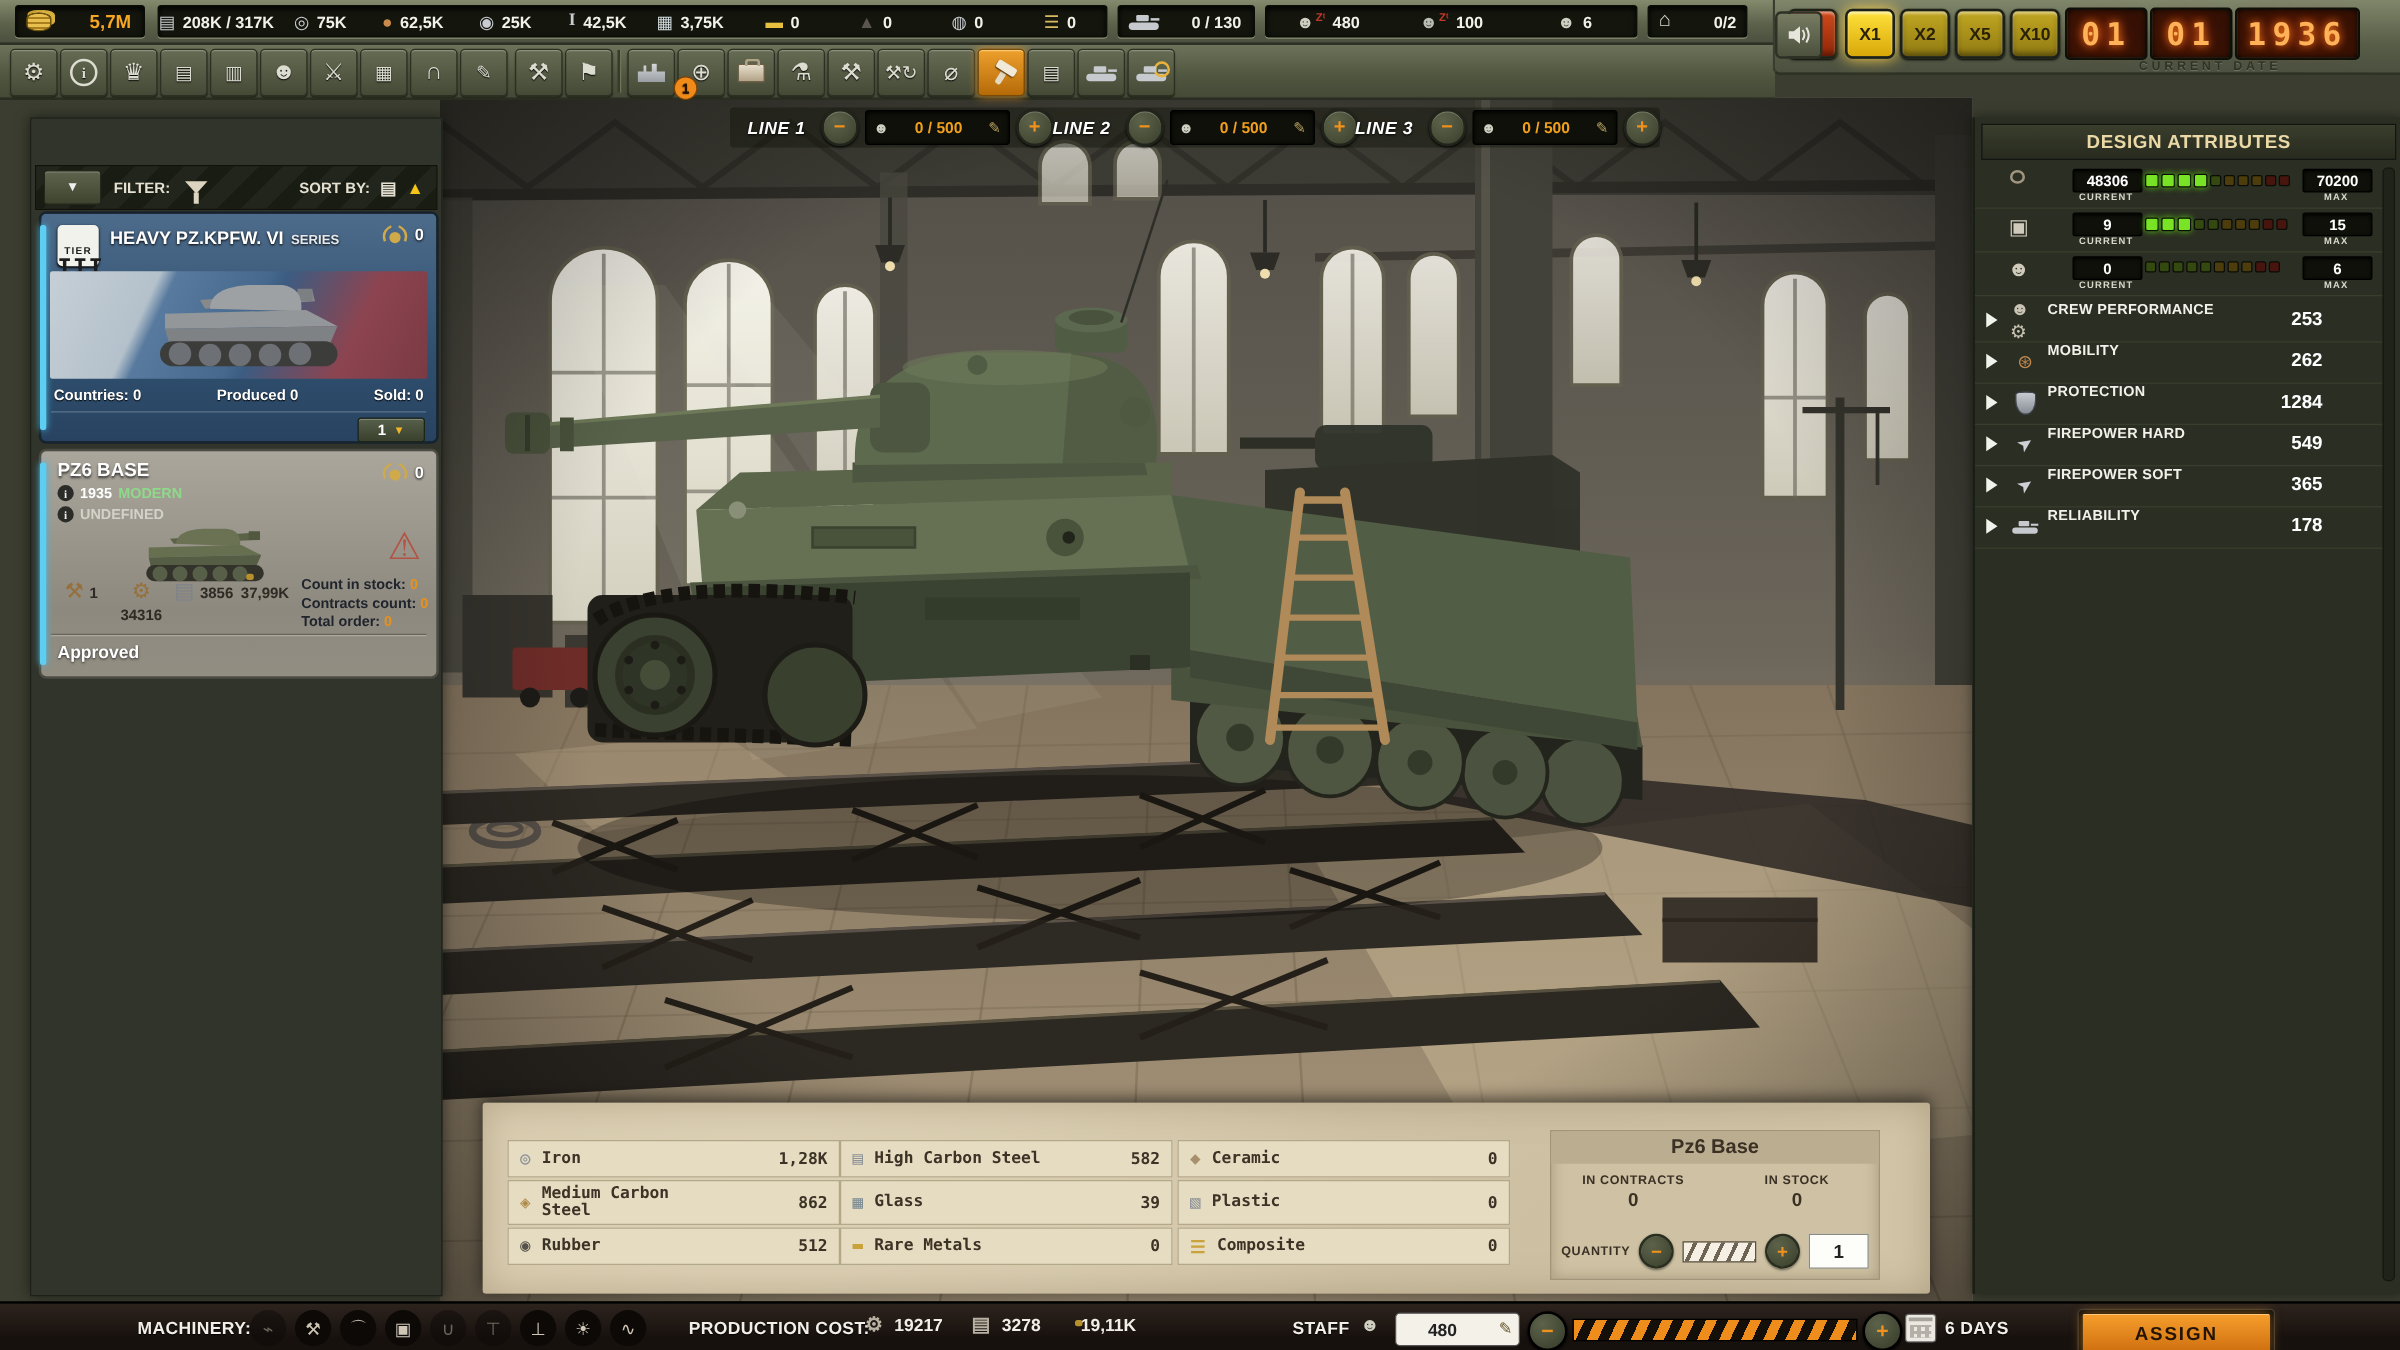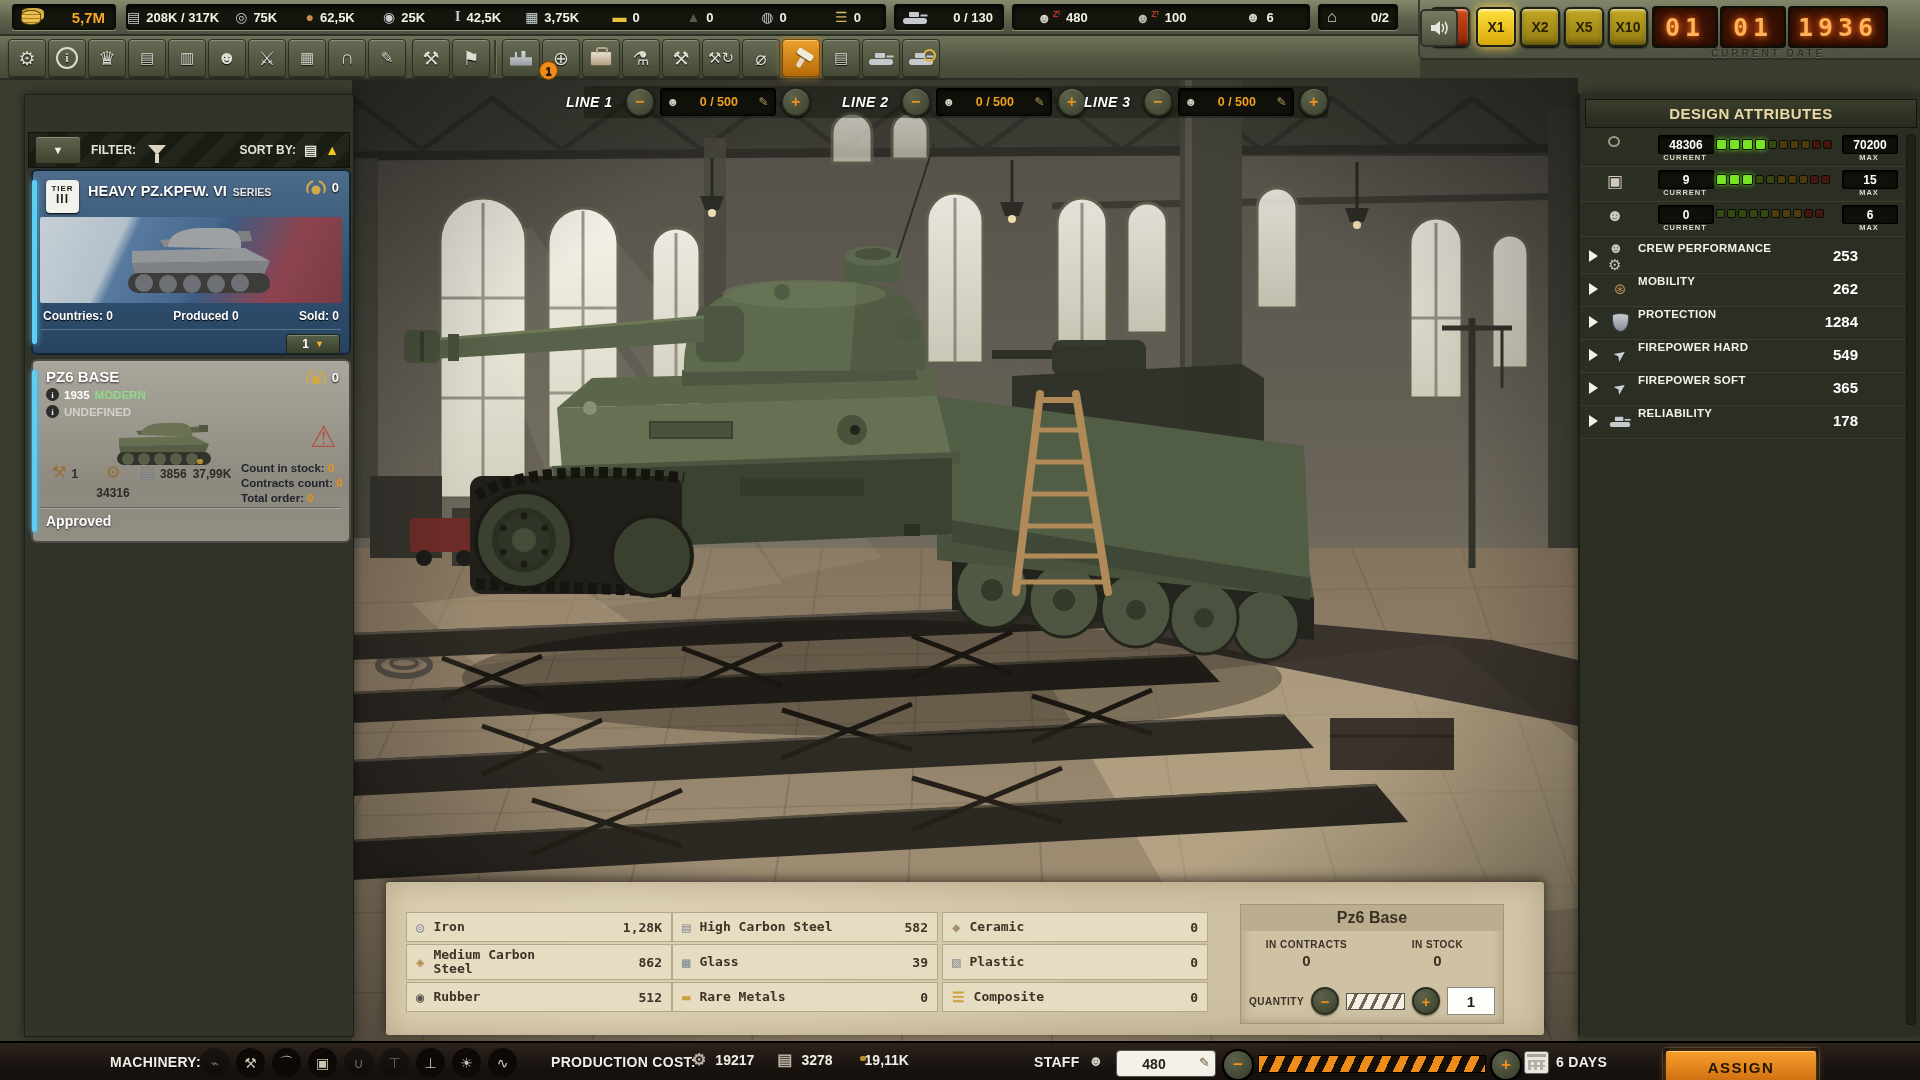--- a/index.html
+++ b/index.html
@@ -91,22 +91,22 @@
     background:linear-gradient(#5e644c,#3e432f);display:flex;align-items:center;justify-content:center;
     color:#eee;font-size:11px;cursor:pointer;box-shadow:inset 0 1px 0 rgba(255,255,255,.25);}
   .sort-tri{color:#f5c518;font-size:14px;margin:0 10px 0 8px;cursor:pointer;}
 
   .card{position:absolute;left:6px;width:316px;height:182px;border-radius:6px;cursor:pointer;}
   .card1{top:74px;background:linear-gradient(180deg,#4d6b8a,#30506f 60%,#284361);border:2px solid #17232f;}
   .card2{top:264px;height:180px;background:linear-gradient(180deg,#aaa69c,#8d897f 70%,#83807656);border:2px solid #4e4b44;background-color:#999588;}
   .selbar{position:absolute;left:-1px;top:9px;bottom:9px;width:5px;background:#5ecdf2;border-radius:2px;box-shadow:0 0 6px #4ab8e0;}
   .tierbadge{position:absolute;left:13px;top:9px;width:33px;height:33px;background:#f2f2ec;border-radius:4px;
     color:#1d1d1d;text-align:center;line-height:1;box-shadow:0 1px 2px #000;}
-  .tierbadge .tw{font-size:8px;font-weight:bold;letter-spacing:1px;display:block;margin-top:5px;}
-  .tierbadge .tn{font-size:12px;font-weight:bold;font-family:Liberation Sans, sans-serif;letter-spacing:1px;display:block;}
+  .tierbadge .tw{font-size:8px;font-weight:bold;letter-spacing:1px;display:block;margin-top:17px;}
+  .tierbadge .tn{font-size:19px;font-weight:bold;font-family:Liberation Mono, monospace;letter-spacing:1px;display:block;}
   .c1-title{position:absolute;left:55px;top:12px;color:#fff;font-weight:bold;font-size:14.5px;text-shadow:0 1px 2px #000;white-space:nowrap;}
   .c1-series{font-size:10.5px;margin-left:6px;color:#e4e8ec;}
   .medal{position:absolute;right:10px;top:8px;display:flex;align-items:center;gap:4px;color:#fff;font-weight:bold;font-size:13px;text-shadow:0 1px 2px #000;}
   .flagbox{position:absolute;left:7px;right:7px;top:46px;height:86px;overflow:hidden;border-radius:2px;
     background:linear-gradient(115deg,#c6cfd6 0%,#b4c1cb 26%,#587a9e 30%,#46688c 52%,#3c5c82 56%,#8c4450 78%,#7a3a44 100%);}
   .c1-stats{position:absolute;left:10px;right:10px;top:138px;display:flex;justify-content:space-between;
     color:#fff;font-weight:bold;font-size:12px;text-shadow:0 1px 1px #000;}
   .c1-div{position:absolute;left:8px;right:8px;top:158px;border-top:1px solid rgba(180,200,220,.35);}
   .var-dd{position:absolute;right:9px;top:163px;width:52px;height:18px;border-radius:3px;border:1px solid #1c2414;
     background:linear-gradient(#57604a,#39402d);color:#fff;font-weight:bold;font-size:12px;
@@ -460,21 +460,21 @@
         <line x1="669" y1="478" x2="749" y2="478" stroke-width="5"></line>
         <line x1="666" y1="504" x2="753" y2="504" stroke-width="5"></line>
       </g>
 
       <rect x="0" y="0" width="1226" height="963" fill="url(#vign)"></rect>
     </svg>
   </div>
 
   <div class="linesbg"></div>
 
-  <div class="lgroup" style="left:566px;">
+  <div class="lgroup" style="left:598px;">
     <span class="llabel">LINE 1</span>
     <span class="cbtn">−</span>
     <span class="lbox">
       <span class="wk">☻</span>
       <span class="wv">0 / 500</span>
       <span class="ed">✎</span>
     </span>
     <span class="cbtn">+</span>
   </div>
   <div class="lgroup" style="left:842px;">

